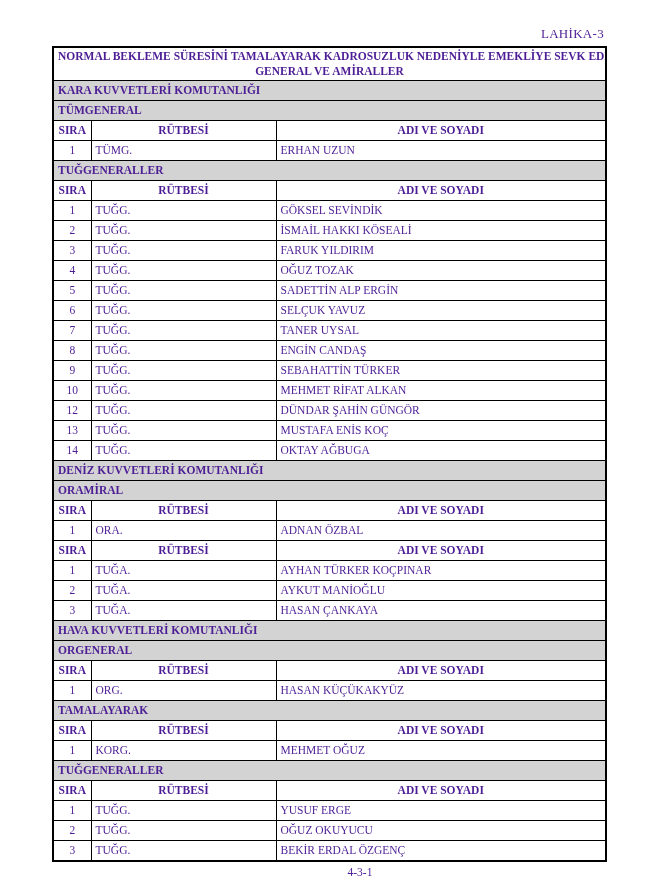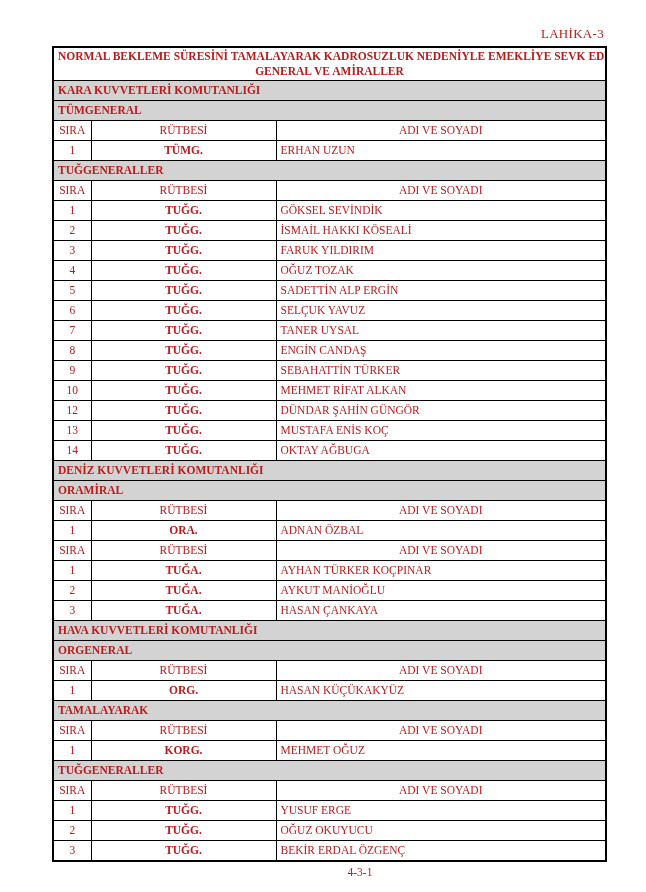--- a/index.html
+++ b/index.html
@@ -6,21 +6,21 @@
     margin: 0;
     padding: 0;
     background: #ffffff;
   }
   .page {
     position: relative;
     width: 646px;
     height: 892px;
     background: #ffffff;
     font-family: "Liberation Serif", serif;
-    color: #b91c1c;
+    color: #4c1d95;
     overflow: hidden;
   }
   .annex {
     position: absolute;
     top: 26px;
     right: 42px;
     font-size: 13px;
     letter-spacing: 0.3px;
   }
   table.doc {
@@ -52,26 +52,26 @@
     white-space: normal;
   }
   td.bar {
     background: #d3d3d3;
     font-weight: bold;
     font-size: 12px;
     padding: 1px 4px;
     height: 16px;
   }
   td.hdr {
-    font-weight: normal;
+    font-weight: bold;
     font-size: 12px;
     text-align: center;
   }
   td.c-sira { text-align: center; }
-  td.c-rutbe { text-align: center; font-weight: bold; }
+  td.c-rutbe { text-align: left; }
   td.c-ad { text-align: left; }
   .footer {
     position: absolute;
     left: 52px;
     top: 866px;
     width: 616px;
     text-align: center;
     font-size: 11.5px;
   }
 </style>

